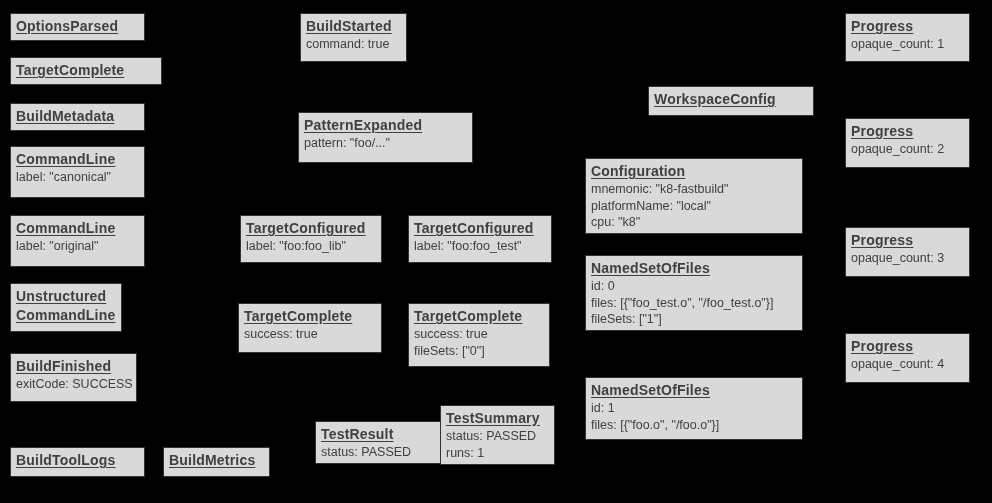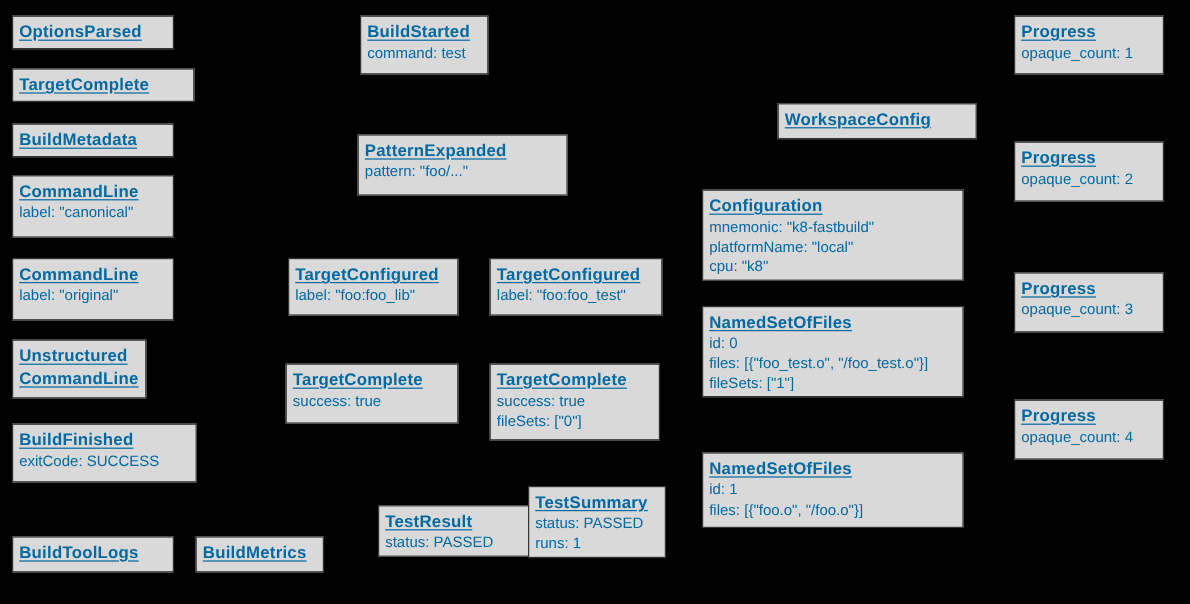--- a/index.html
+++ b/index.html
@@ -9,21 +9,21 @@
     height: 503px;
     background: #000000;
     overflow: hidden;
     font-family: "Liberation Sans", sans-serif;
   }
   .node {
     position: absolute;
     box-sizing: border-box;
     background: #d9d9d9;
     border: 1.5px solid #333333;
-    color: #0369a1;
+    color: #404040;
     padding: 3px 5px 2px 5px;
   }
   .node .t {
     display: block;
     font-size: 14px;
     line-height: 19px;
     font-weight: bold;
     text-decoration: underline;
     text-underline-offset: 2px;
     letter-spacing: 0.2px;
@@ -59,36 +59,36 @@
 
   <div class="node" style="left:10px;top:215px;width:135px;min-height:52px">
     <span class="t">CommandLine</span>
     <span class="l">label: "original"</span>
   </div>
 
   <div class="node" style="left:10px;top:283px;width:112px;min-height:49px">
     <span class="t">Unstructured CommandLine</span>
   </div>
 
-  <div class="node" style="left:10px;top:353px;width:154px;min-height:49px">
+  <div class="node" style="left:10px;top:353px;width:127px;min-height:49px">
     <span class="t">BuildFinished</span>
     <span class="l">exitCode: SUCCESS</span>
   </div>
 
   <div class="node" style="left:10px;top:447px;width:135px;min-height:30px">
     <span class="t">BuildToolLogs</span>
   </div>
 
   <div class="node" style="left:163px;top:447px;width:107px;min-height:30px">
     <span class="t">BuildMetrics</span>
   </div>
 
   <div class="node" style="left:300px;top:13px;width:107px;min-height:49px">
     <span class="t">BuildStarted</span>
-    <span class="l">command: test</span>
+    <span class="l">command: true</span>
   </div>
 
   <div class="node" style="left:298px;top:112px;width:175px;min-height:51px">
     <span class="t">PatternExpanded</span>
     <span class="l">pattern: "foo/..."</span>
   </div>
 
   <div class="node" style="left:240px;top:215px;width:142px;min-height:48px">
     <span class="t">TargetConfigured</span>
     <span class="l">label: "foo:foo_lib"</span>

